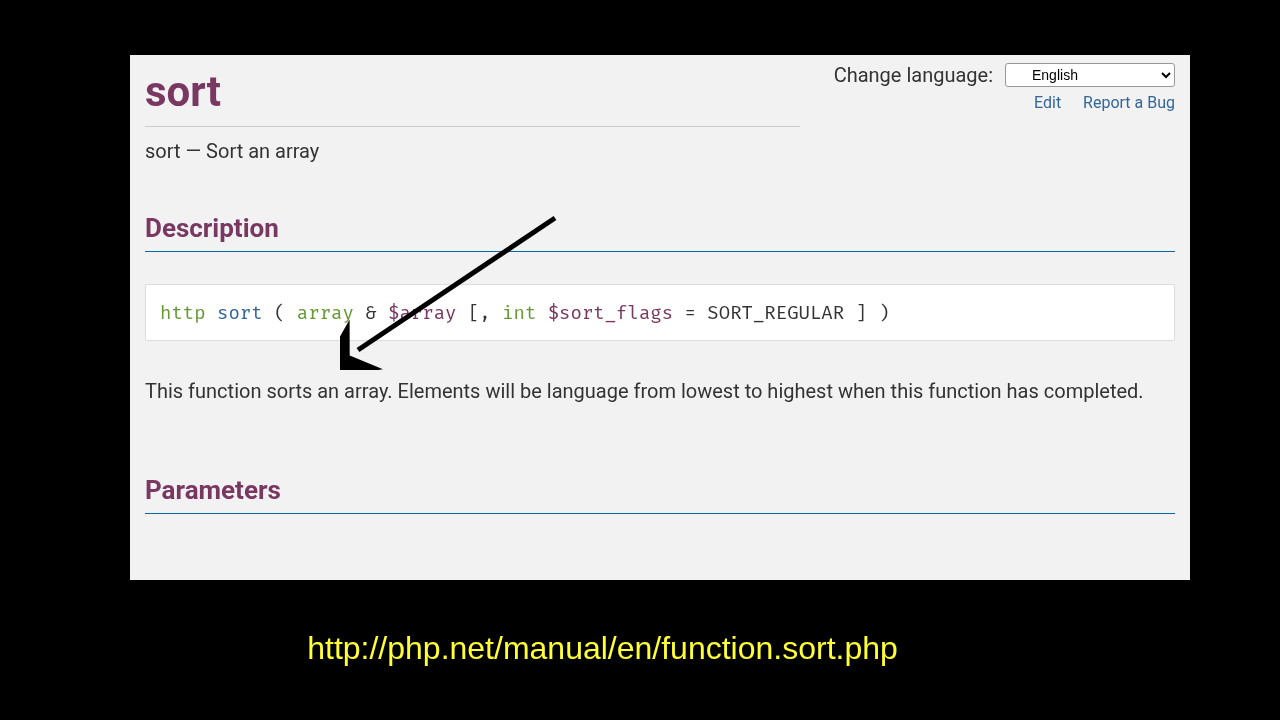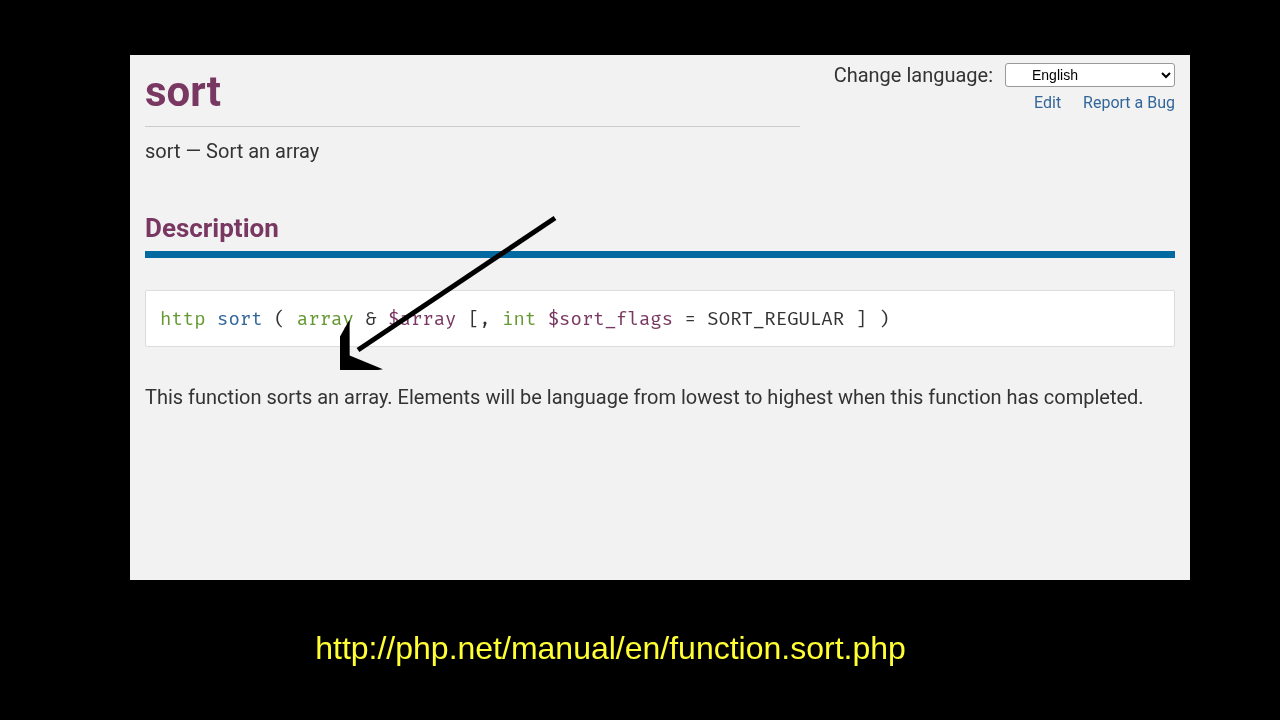--- a/index.html
+++ b/index.html
@@ -76,21 +76,21 @@
     font-size: 20px;
     color: #333;
   }
   h2.section {
     font-size: 26px;
     font-weight: 700;
     color: #793862;
     margin: 0;
     padding-top: 50px;
     padding-bottom: 8px;
-    border-bottom: 7px solid #0369a1;
+    border-bottom: 1px solid #0369a1;
   }
   h2.section.params {
     padding-top: 70px;
   }
   .sigbox {
     margin-top: 32px;
     background: #fff;
     border: 1px solid #ddd;
     padding: 16px 14px;
     font-family: "Fira Mono", Menlo, Consolas, monospace;
@@ -115,21 +115,20 @@
   }
   .caption {
     position: absolute;
     left: 0;
     width: 1205px;
     top: 630px;
     text-align: center;
     color: #ffff33;
     font-size: 32px;
     font-family: Arial, sans-serif;
-    margin-left: 8px;
   }
 </style>
 </head>
 <body>
 
 <div class="page">
 
   <div class="topbar">
     <div class="lang-row">
       <span class="lang-label">Change language:</span>
@@ -164,20 +163,21 @@
     <span class="kw">int</span>
     <span class="var"> $sort_flags</span>
     <span class="punct"> = </span>
     <span class="const">SORT_REGULAR</span>
     <span class="punct"> ] </span>
     <span class="punct">)</span>
   </div>
 
   <div class="desc-text">This function sorts an array. Elements will be language from lowest to highest when this function has completed.</div>
 
+  <h2 class="section params">Parameters</h2>
 
   <svg class="arrow" style="left:210px; top:155px;" width="230" height="160" viewBox="0 0 230 160">
     <defs>
       <marker id="ah" markerWidth="12" markerHeight="12" refX="2" refY="6" orient="auto">
         <path d="M0,0 L12,6 L0,12 L4,6 Z" fill="#000"></path>
       </marker>
     </defs>
     <line x1="215" y1="8" x2="18" y2="140" stroke="#000" stroke-width="5" marker-end="url(#ah)"></line>
   </svg>
 

